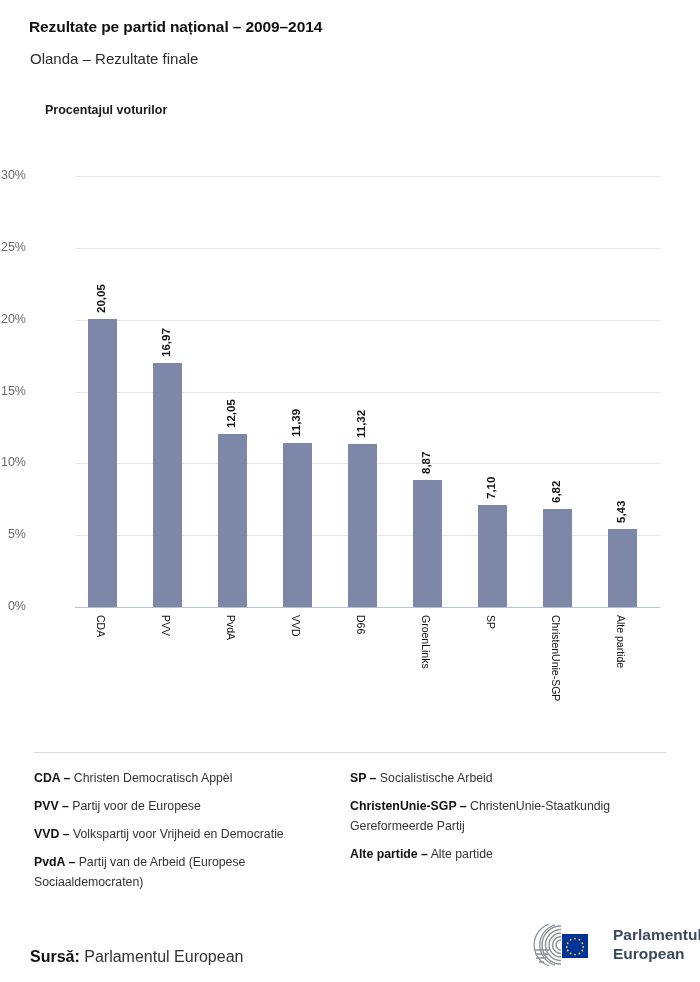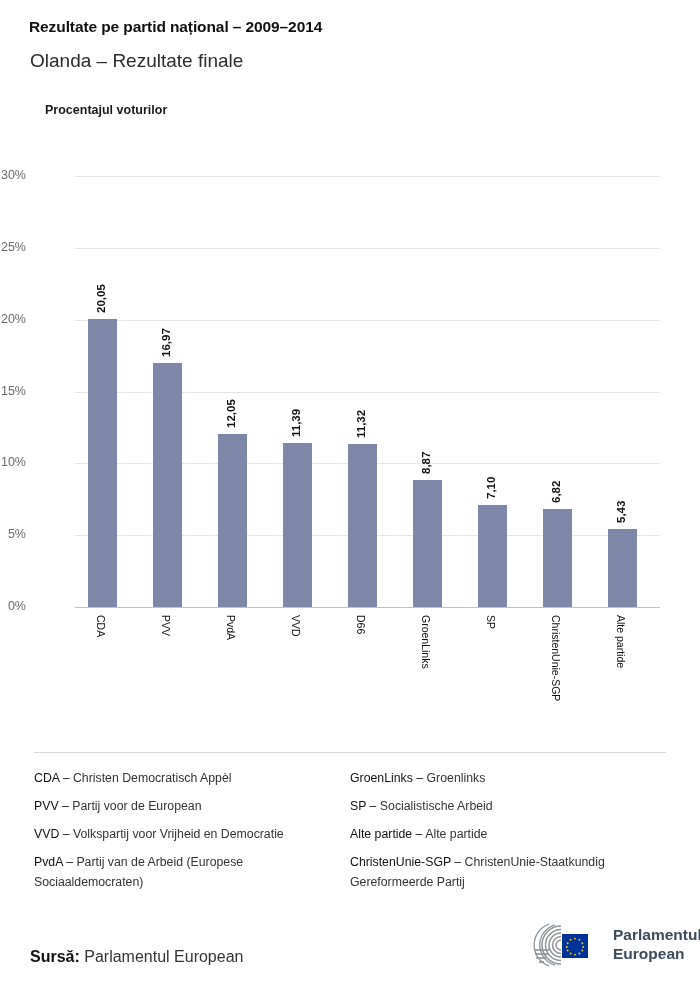--- a/index.html
+++ b/index.html
@@ -15,21 +15,21 @@
   .page { position: relative; width: 700px; height: 982px; padding-left: 36px; }
 
   
   .title {
     position: absolute; left: 29px; top: 18px;
     font-size: 15.5px; font-weight: bold; letter-spacing: -0.1px;
     color: #111111;
   }
   .subtitle {
     position: absolute; left: 30px; top: 50px;
-    font-size: 19px; font-weight: normal; color: #2b2b2b;
+    font-size: 15px; font-weight: normal; color: #2b2b2b;
   }
   .axis-title {
     position: absolute; left: 33px; top: 103px;
     font-size: 12.5px; font-weight: bold; color: #1a1a1a; margin-left: 12px;
   }
 
   
   .chart {
     position: absolute; left: 0px; top: 160px;
     width: 700px; height: 560px;
@@ -83,21 +83,21 @@
   .legend-cols {
     margin-top: 15px;
     display: flex; gap: 0px;
   }
   .legend-col { width: 50%; padding-right: 18px; }
   .legend-col:last-child { padding-right: 0; }
   .legend-item {
     font-size: 12.3px; line-height: 20px; color: #333333;
     margin-bottom: 8px;
   }
-  .legend-item b { color: #111111; font-weight: normal; }
+  .legend-item b { color: #111111; font-weight: bold; }
 
   
   .source {
     position: absolute; left: 30px; top: 948px;
     font-size: 16px; color: #333333;
   }
   .source b { color: #111111; }
 
   .logo { position: absolute; left: 515px; top: 921px; width: 170px; height: 48px; }
   .logo-mark { position: absolute; left: 0; top: 2px; width: 92px; height: 44px; }
@@ -169,29 +169,28 @@
           <span class="cat-label">Alte partide</span>
         </div>
       </div>
   </div>
 
   <div class="legend">
     <div class="legend-rule"></div>
     <div class="legend-cols" id="legend-cols">
         <div class="legend-col">
           <div class="legend-item"><b>CDA –</b><span> Christen Democratisch Appèl</span></div>
-          <div class="legend-item"><b>PVV –</b><span> Partij voor de European</span></div>
+          <div class="legend-item"><b>PVV –</b><span> Partij voor de Europese</span></div>
           <div class="legend-item"><b>VVD –</b><span> Volkspartij voor Vrijheid en Democratie</span></div>
           <div class="legend-item"><b>PvdA –</b><span> Partij van de Arbeid (Europese Sociaaldemocraten)</span></div>
         </div>
         <div class="legend-col">
-          <div class="legend-item"><b>GroenLinks –</b><span> Groenlinks</span></div>
           <div class="legend-item"><b>SP –</b><span> Socialistische Arbeid</span></div>
+          <div class="legend-item"><b>ChristenUnie-SGP –</b><span> ChristenUnie-Staatkundig Gereformeerde Partij</span></div>
           <div class="legend-item"><b>Alte partide –</b><span> Alte partide</span></div>
-          <div class="legend-item"><b>ChristenUnie-SGP –</b><span> ChristenUnie-Staatkundig Gereformeerde Partij</span></div>
         </div>
       </div>
   </div>
 
   <div class="source">
     <b>Sursă:</b>
     <span>Parlamentul European</span>
   </div>
 
   <div class="logo">

